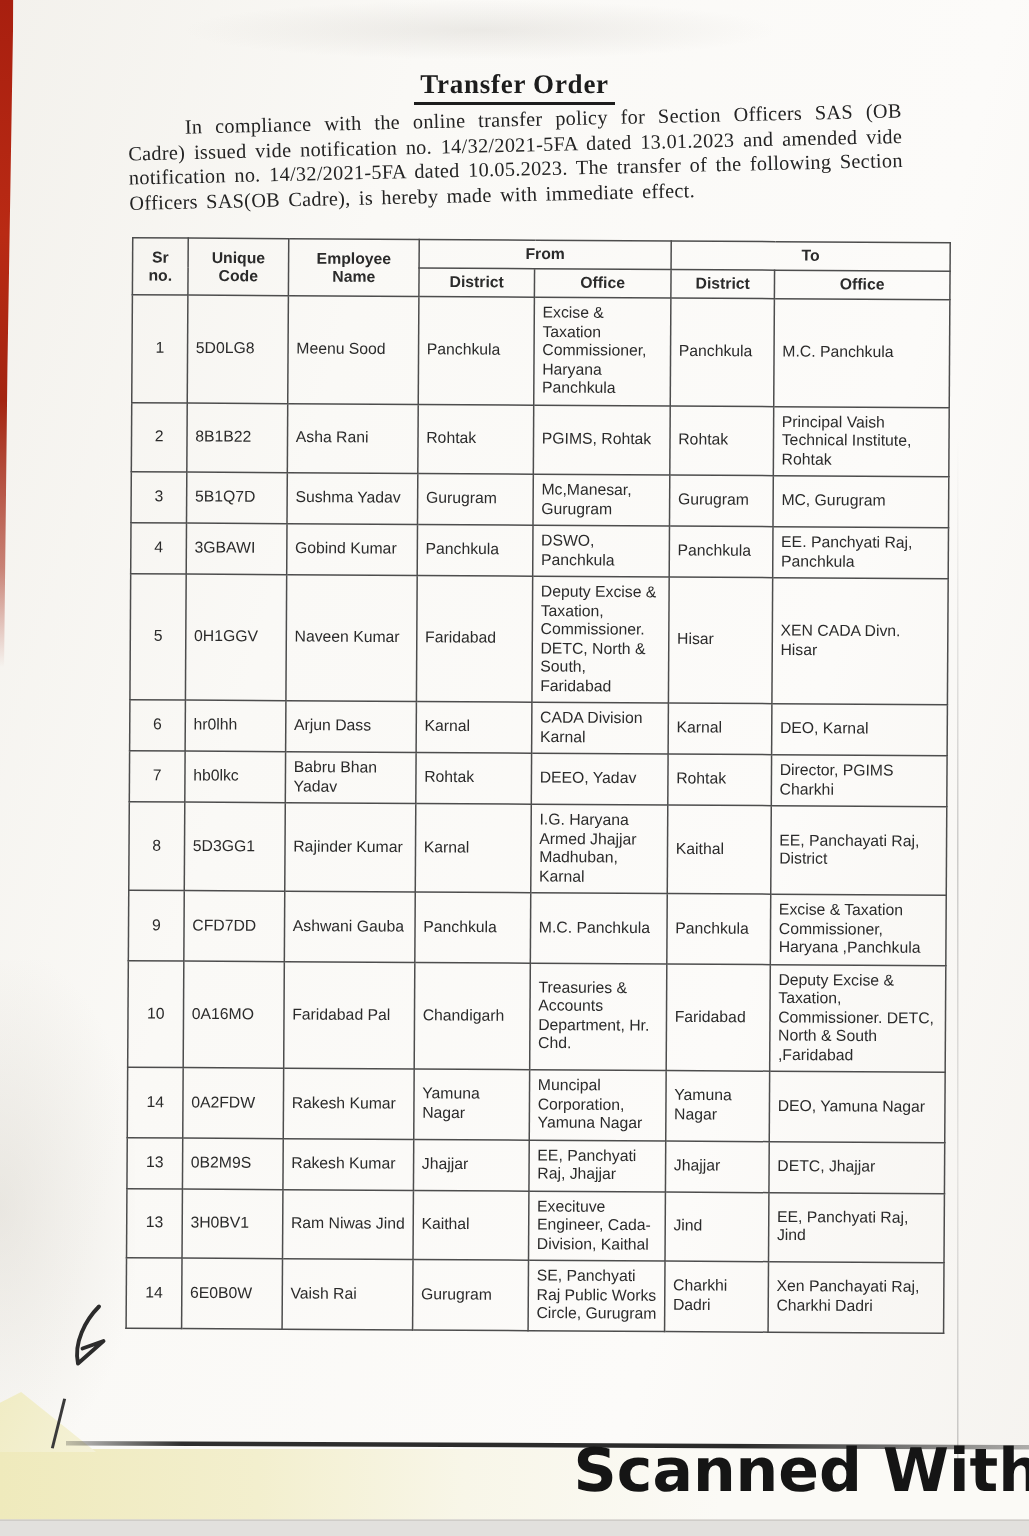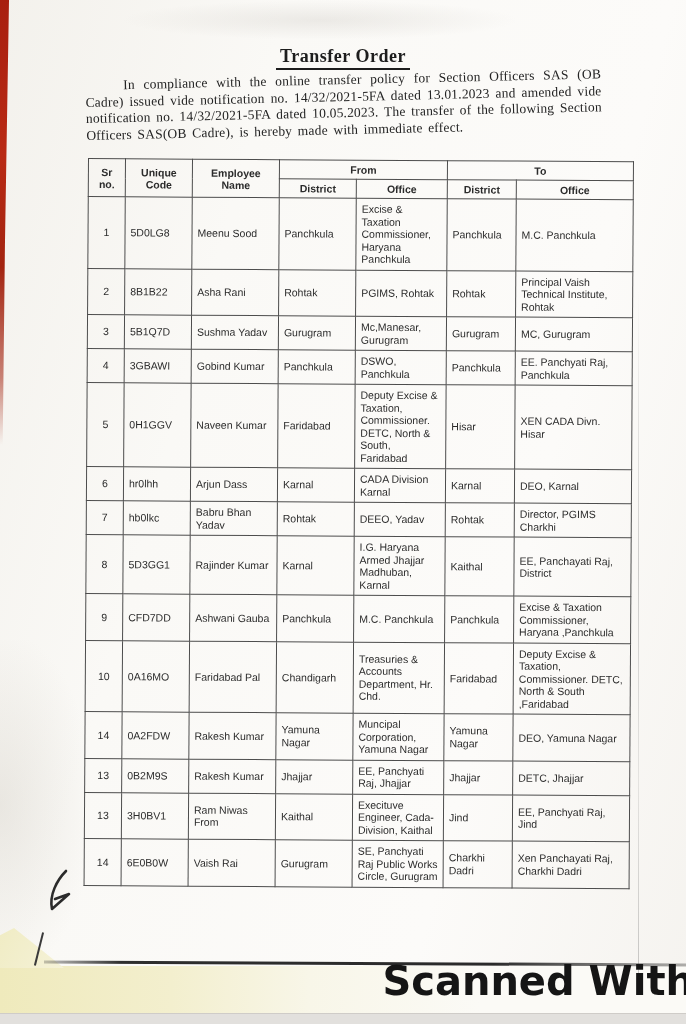--- a/index.html
+++ b/index.html
@@ -197,21 +197,21 @@
             <td class="c-code">0B2M9S</td>
             <td class="c-name">Rakesh Kumar</td>
             <td class="c-from_district">Jhajjar</td>
             <td class="c-from_office">EE, Panchyati Raj, Jhajjar</td>
             <td class="c-to_district">Jhajjar</td>
             <td class="c-to_office">DETC, Jhajjar</td>
           </tr>
           <tr>
             <td class="c-sr">13</td>
             <td class="c-code">3H0BV1</td>
-            <td class="c-name">Ram Niwas From</td>
+            <td class="c-name">Ram Niwas Jind</td>
             <td class="c-from_district">Kaithal</td>
             <td class="c-from_office">Execituve Engineer, Cada- Division, Kaithal</td>
             <td class="c-to_district">Jind</td>
             <td class="c-to_office">EE, Panchyati Raj, Jind</td>
           </tr>
           <tr>
             <td class="c-sr">14</td>
             <td class="c-code">6E0B0W</td>
             <td class="c-name">Vaish Rai</td>
             <td class="c-from_district">Gurugram</td>

